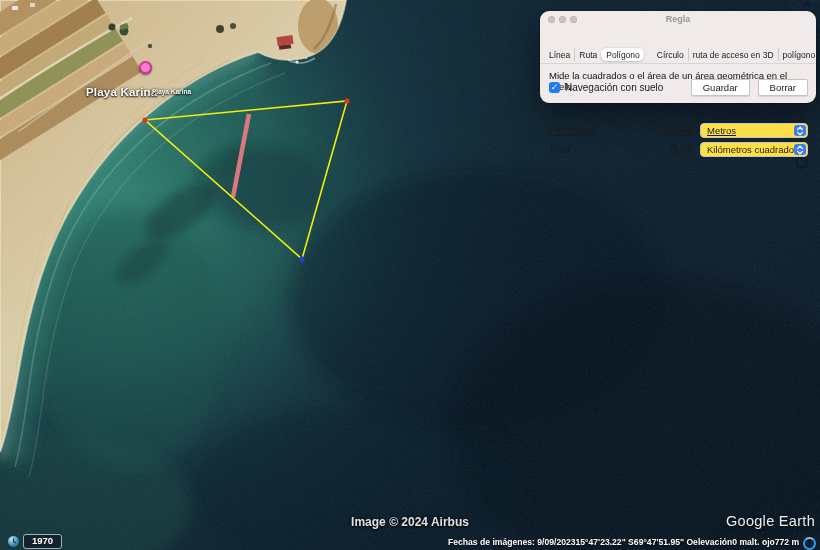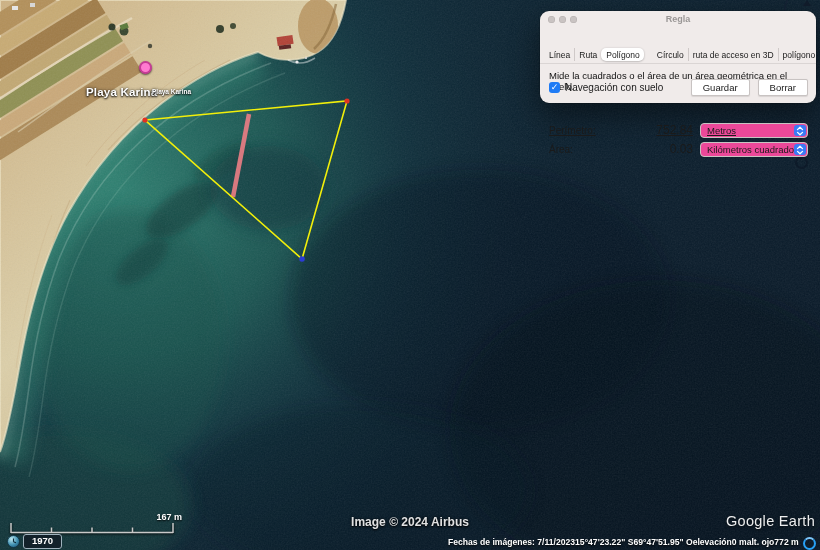--- a/index.html
+++ b/index.html
@@ -60,21 +60,21 @@
   .tab{font-size:8.5px;padding:1.5px 4px;color:#1a1a1a;white-space:nowrap;position:relative;cursor:default;}
   .tab + .tab{border-left:1px solid #cfc9c8;}
   .tab.active{background:#fff;border-radius:5px;box-shadow:0 .5px 2px rgba(0,0,0,.3);
         border-left-color:transparent;}
   .tab.active + .tab{border-left-color:transparent;padding-left:12px;}
   #desc{padding:6px 9px 0;font-size:9.5px;color:#111;}
   .frow{display:flex;align-items:center;height:16px;margin:0 8px 3px 9px;}
   .frow.first{margin-top:30px;text-decoration:underline;}
   .flabel{font-size:10px;}
   .fvalue{margin-left:auto;font-size:12px;padding-right:7px;}
-  .select{position:relative;width:108px;height:15px;background:#ec4899;border:1px solid #c8c3c2;
+  .select{position:relative;width:108px;height:15px;background:#fde047;border:1px solid #c8c3c2;
           border-radius:4px;display:flex;align-items:center;padding-left:6px;box-sizing:border-box;
           box-shadow:0 .5px 1px rgba(0,0,0,.08);}
   .sel-text{font-size:9.5px;white-space:nowrap;overflow:hidden;}
   .stepper{position:absolute;right:1.5px;top:1.5px;width:12px;height:11px;background:#3a7bf6;
           border-radius:3px;display:flex;align-items:center;justify-content:center;}
   #dfooter{position:absolute;left:9px;right:8px;bottom:7px;display:flex;align-items:center;}
   #checkbox{width:11px;height:11px;background:#1f7bf5;border-radius:3px;display:flex;
           align-items:center;justify-content:center;color:#fff;font-size:9px;line-height:9px;}
   #cblabel{margin-left:5px;font-size:10px;}
   .btn{margin-left:8px;background:#fff;border:1px solid #c8c3c2;border-radius:2px;
@@ -190,44 +190,38 @@
     <circle cx="302" cy="259" r="2.8" fill="#2b3bd6"></circle>
   </svg>
 
   <div class="map-label abs" id="place-label">Playa Karina</div>
   <div class="abs" id="pin"></div>
   <div class="map-label abs" id="pin-label">Playa Karina</div>
 
   <div class="abs map-label" id="attribution">Image © 2024 Airbus</div>
   <div class="abs" id="ge-logo">Google Earth</div>
 
-  <div class="abs" id="scalebar">
-    <span id="scale-label">167 m</span>
-    <svg width="164" height="12" viewBox="0 0 164 12">
-      <path d="M1,1 V11 M41.5,5.5 V11 M82,5.5 V11 M122.5,5.5 V11 M163,1 V11 M1,10.5 H163" stroke="#c9c9c9" stroke-width="1.5" fill="none"></path>
-    </svg>
-  </div>
 
   <div class="abs" id="time-ctl">
     <svg width="13" height="13" viewBox="0 0 13 13">
       <defs>
           <radialGradient id="clockg" cx="0.35" cy="0.3" r="0.9">
         <stop offset="0" stop-color="#bfeaf2"></stop>
             <stop offset="0.55" stop-color="#3e8fb0"></stop>
         <stop offset="1" stop-color="#1b4a66"></stop>
           </radialGradient>
         </defs>
       <circle cx="6.5" cy="6.5" r="6" fill="url(#clockg)" stroke="#0e2e40" stroke-width="0.8"></circle>
       <path d="M6.5,6.8 V3.4 M6.5,6.8 L9,7.8" stroke="#0d2a3a" stroke-width="1.1" fill="none"></path>
     </svg>
     <span id="year-box">1970</span>
   </div>
 
   <div class="abs" id="statusbar">
-    <span>Fechas de imágenes: 7/11/2023</span>
+    <span>Fechas de imágenes: 9/09/2023</span>
     <span>15°47'23.22" S</span>
     <span>69°47'51.95" O</span>
     <span>elevación</span>
     <span>0 m</span>
     <span>alt. ojo</span>
     <span>772 m</span>
   </div>
   <div class="abs" id="spinner"></div>
 
   <div class="abs" id="compass"></div>

